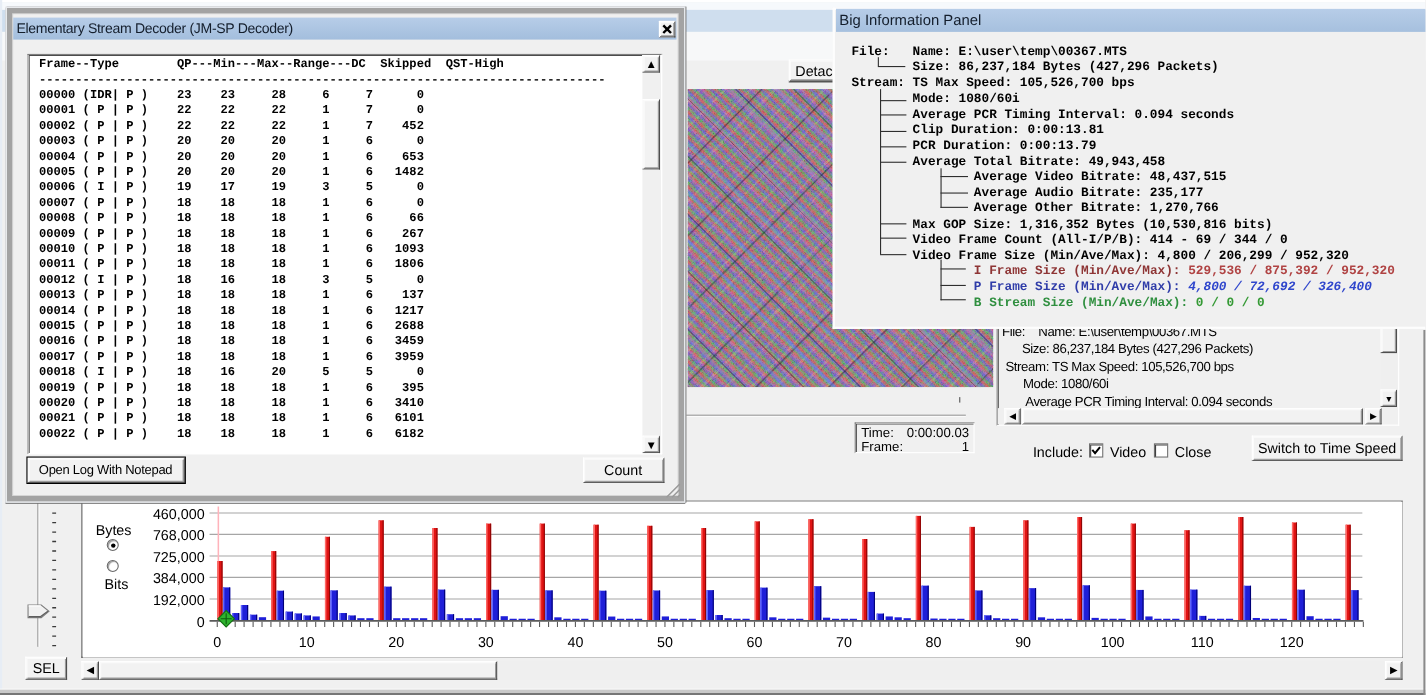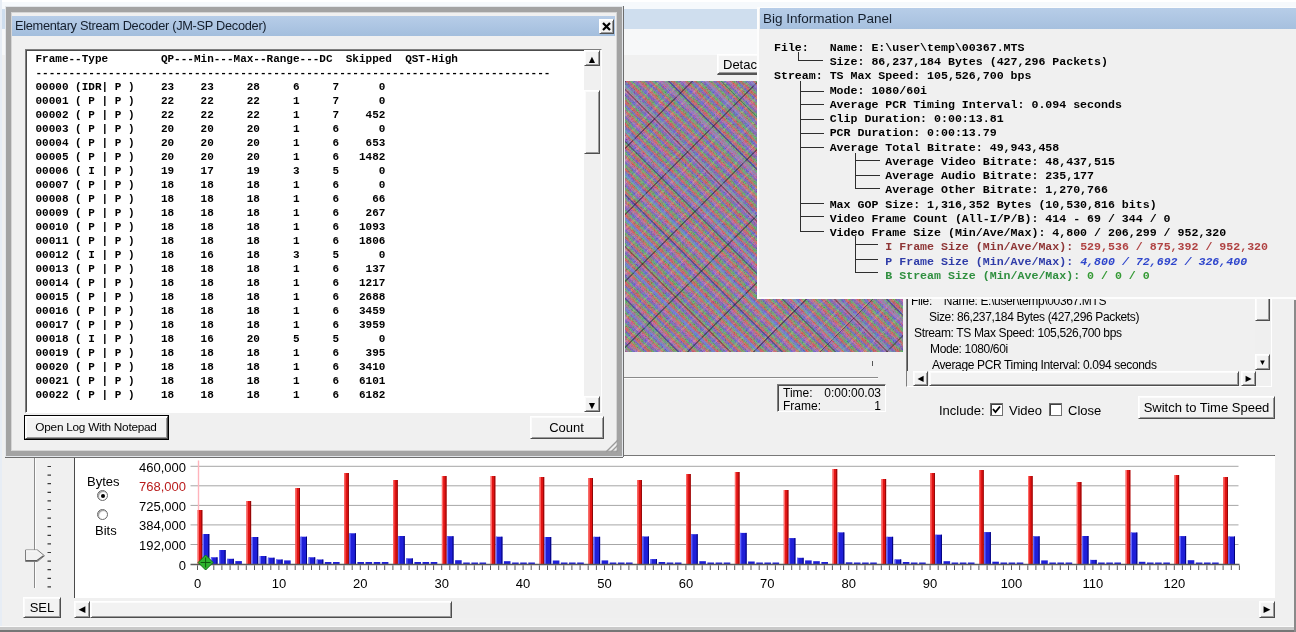--- a/index.html
+++ b/index.html
@@ -349,21 +349,21 @@
 <text x="692.3" y="132.0" font-family="Liberation Sans" font-size="13px" fill="#000" text-anchor="middle">70</text>
 <text x="773.7" y="132.0" font-family="Liberation Sans" font-size="13px" fill="#000" text-anchor="middle">80</text>
 <text x="855.1" y="132.0" font-family="Liberation Sans" font-size="13px" fill="#000" text-anchor="middle">90</text>
 <text x="936.5" y="132.0" font-family="Liberation Sans" font-size="13px" fill="#000" text-anchor="middle">100</text>
 <text x="1017.9" y="132.0" font-family="Liberation Sans" font-size="13px" fill="#000" text-anchor="middle">110</text>
 <text x="1099.3" y="132.0" font-family="Liberation Sans" font-size="13px" fill="#000" text-anchor="middle">120</text>
 <path d="M130.6 99.0 L138.1 106.5 L130.6 114.0 L123.1 106.5 Z" fill="#2eb42e" stroke="#156f15" stroke-width="1"></path>
 <path d="M130.6 101.5 V111.5 M125.6 106.5 H135.6" stroke="#0e5a0e" stroke-width="1"></path>
 </svg>
 <div style="position:absolute;right:1110px;top:460px;font:13px 'Liberation Sans';color:#000">460,000</div>
-<div style="position:absolute;right:1110px;top:479px;font:13px 'Liberation Sans';color:#b91c1c">768,000</div>
+<div style="position:absolute;right:1110px;top:479px;font:13px 'Liberation Sans';color:#000000">768,000</div>
 <div style="position:absolute;right:1110px;top:499px;font:13px 'Liberation Sans';color:#000">725,000</div>
 <div style="position:absolute;right:1110px;top:518px;font:13px 'Liberation Sans';color:#000">384,000</div>
 <div style="position:absolute;right:1110px;top:538px;font:13px 'Liberation Sans';color:#000">192,000</div>
 <div style="position:absolute;right:1110px;top:558px;font:13px 'Liberation Sans';color:#000">0</div>
 
 <div class="abs" style="left:87px;top:474px;font:13px 'Liberation Sans'">Bytes</div>
 <div class="abs" style="left:97px;top:490px;width:11px;height:11px;border-radius:50%;background:#fff;border:1px solid #6a6a6a;box-shadow:inset 1px 1px 1px #9a9a9a">
   <div class="abs" style="left:3px;top:3px;width:4px;height:4px;border-radius:50%;background:#000"></div>
 </div>
 <div class="abs" style="left:97px;top:509px;width:11px;height:11px;border-radius:50%;background:#fff;border:1px solid #6a6a6a;box-shadow:inset 1px 1px 1px #9a9a9a"></div>

